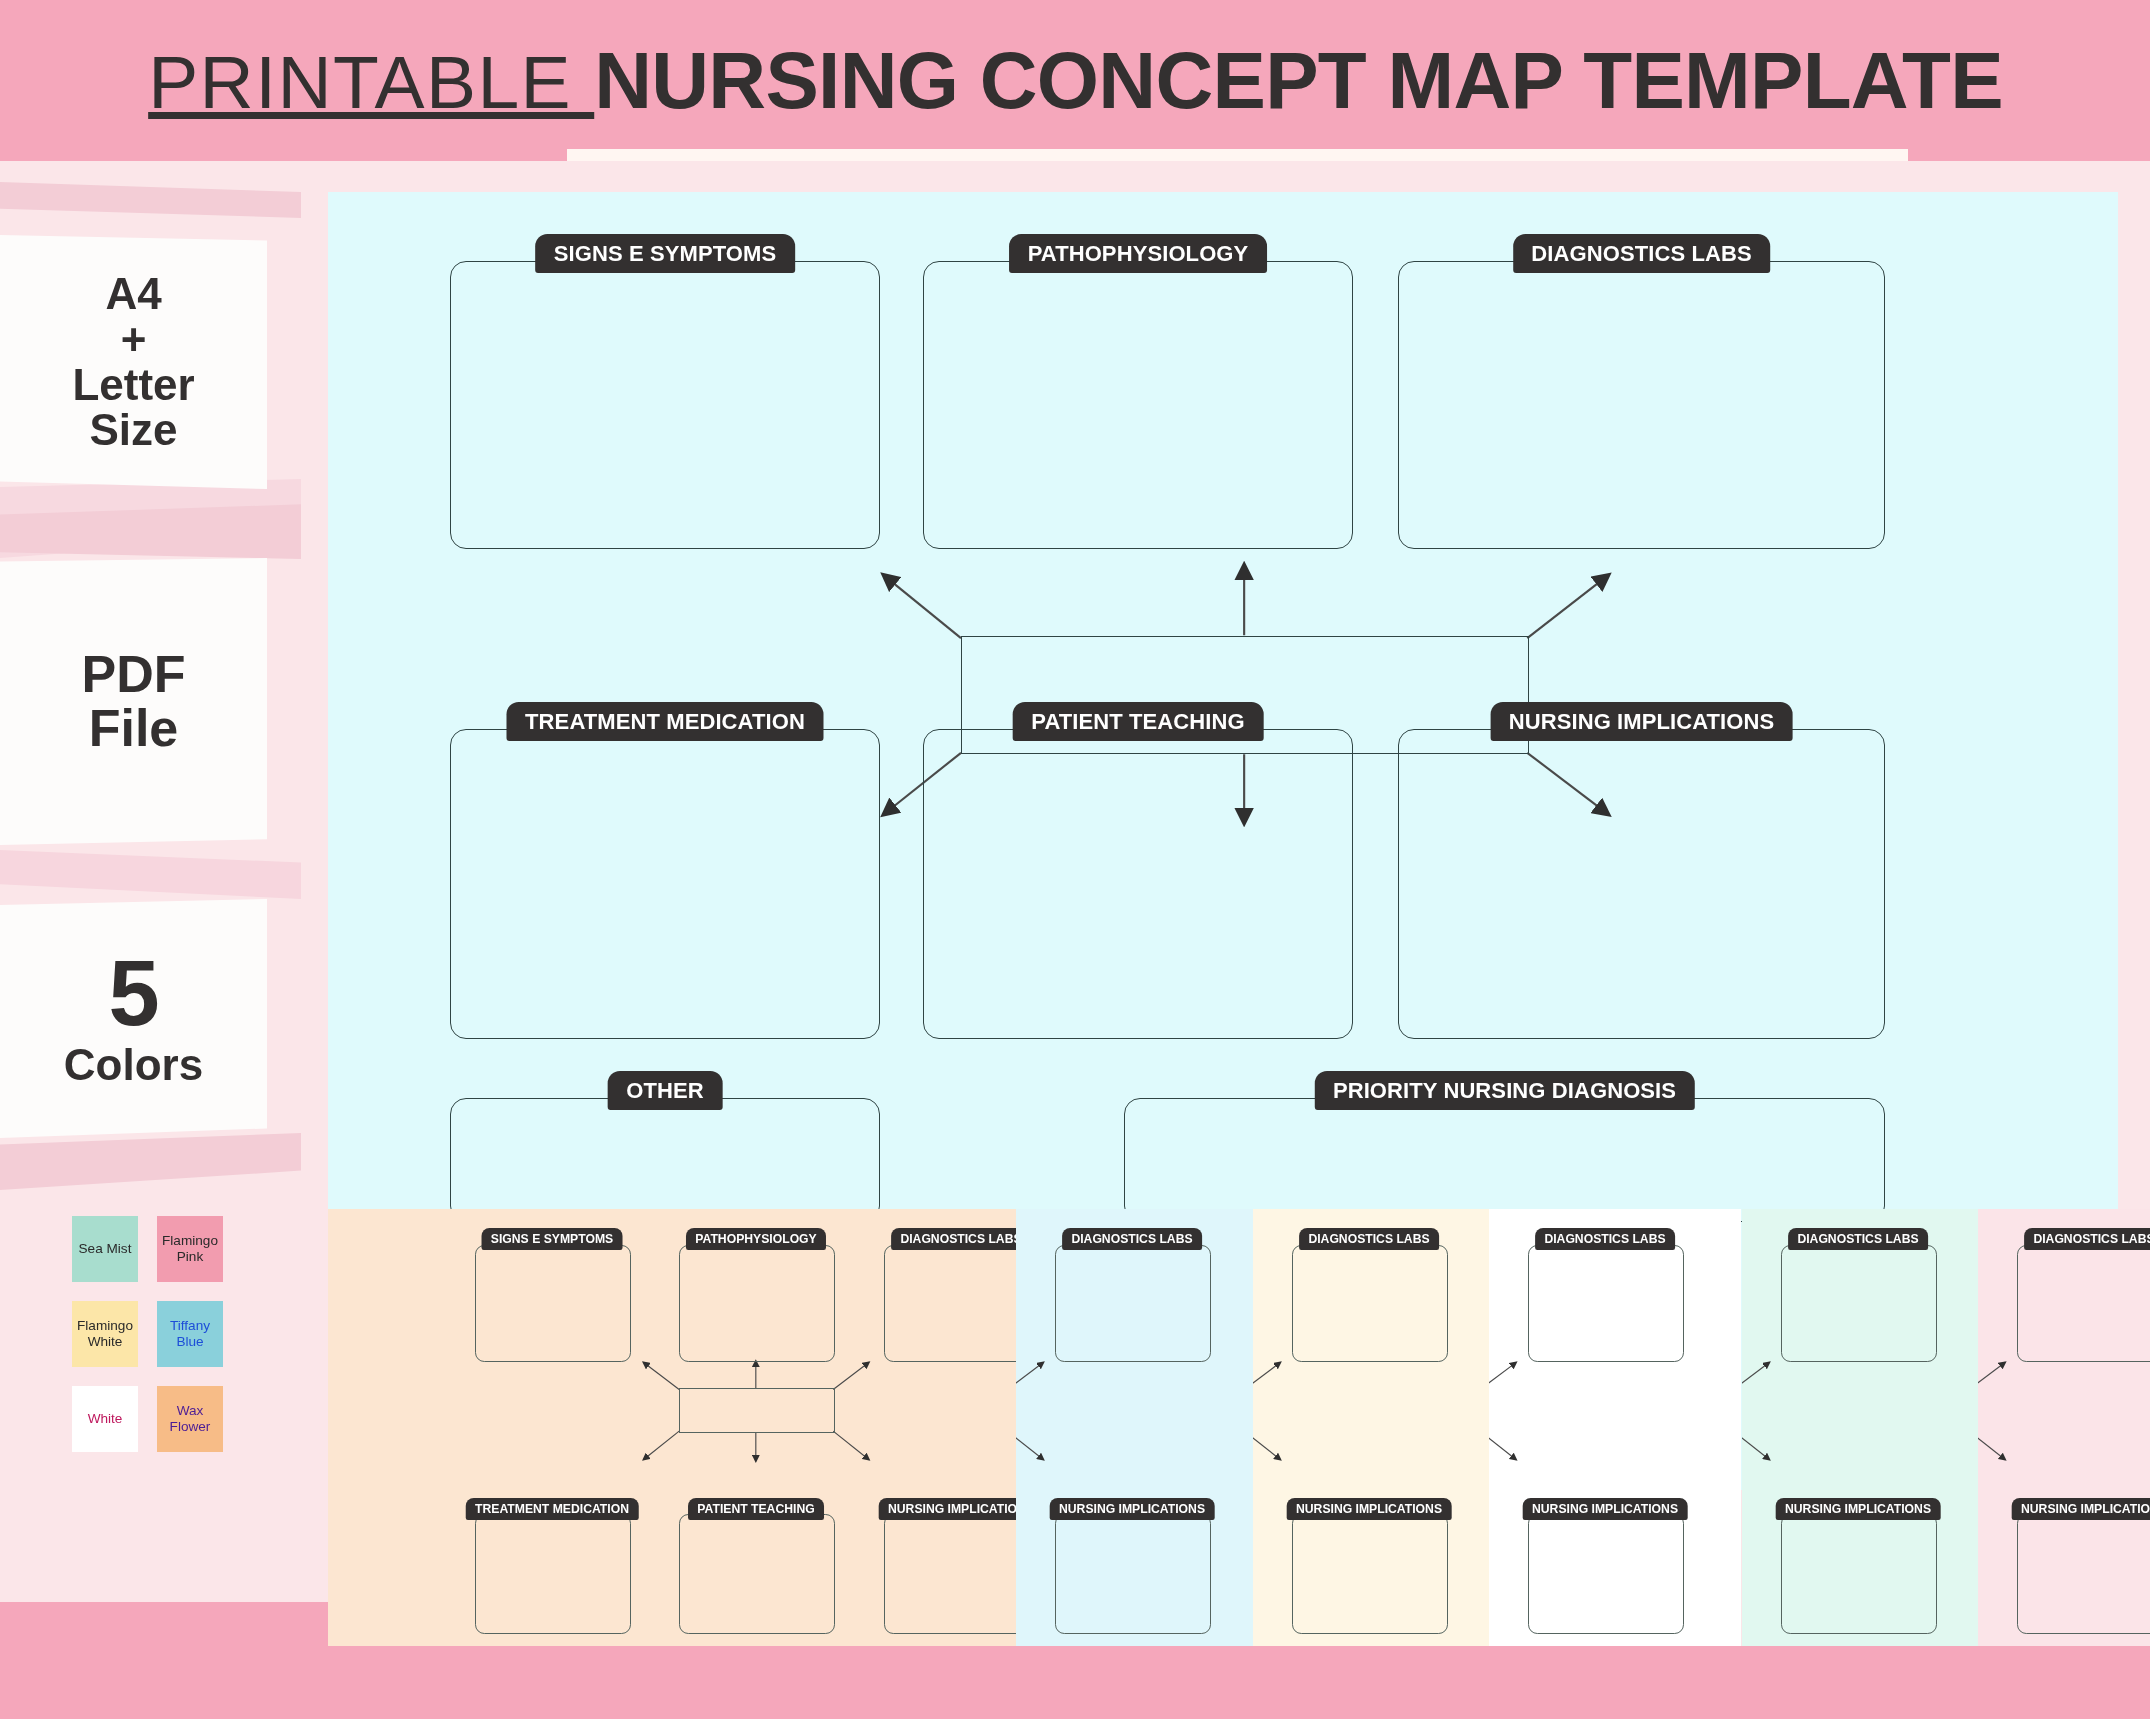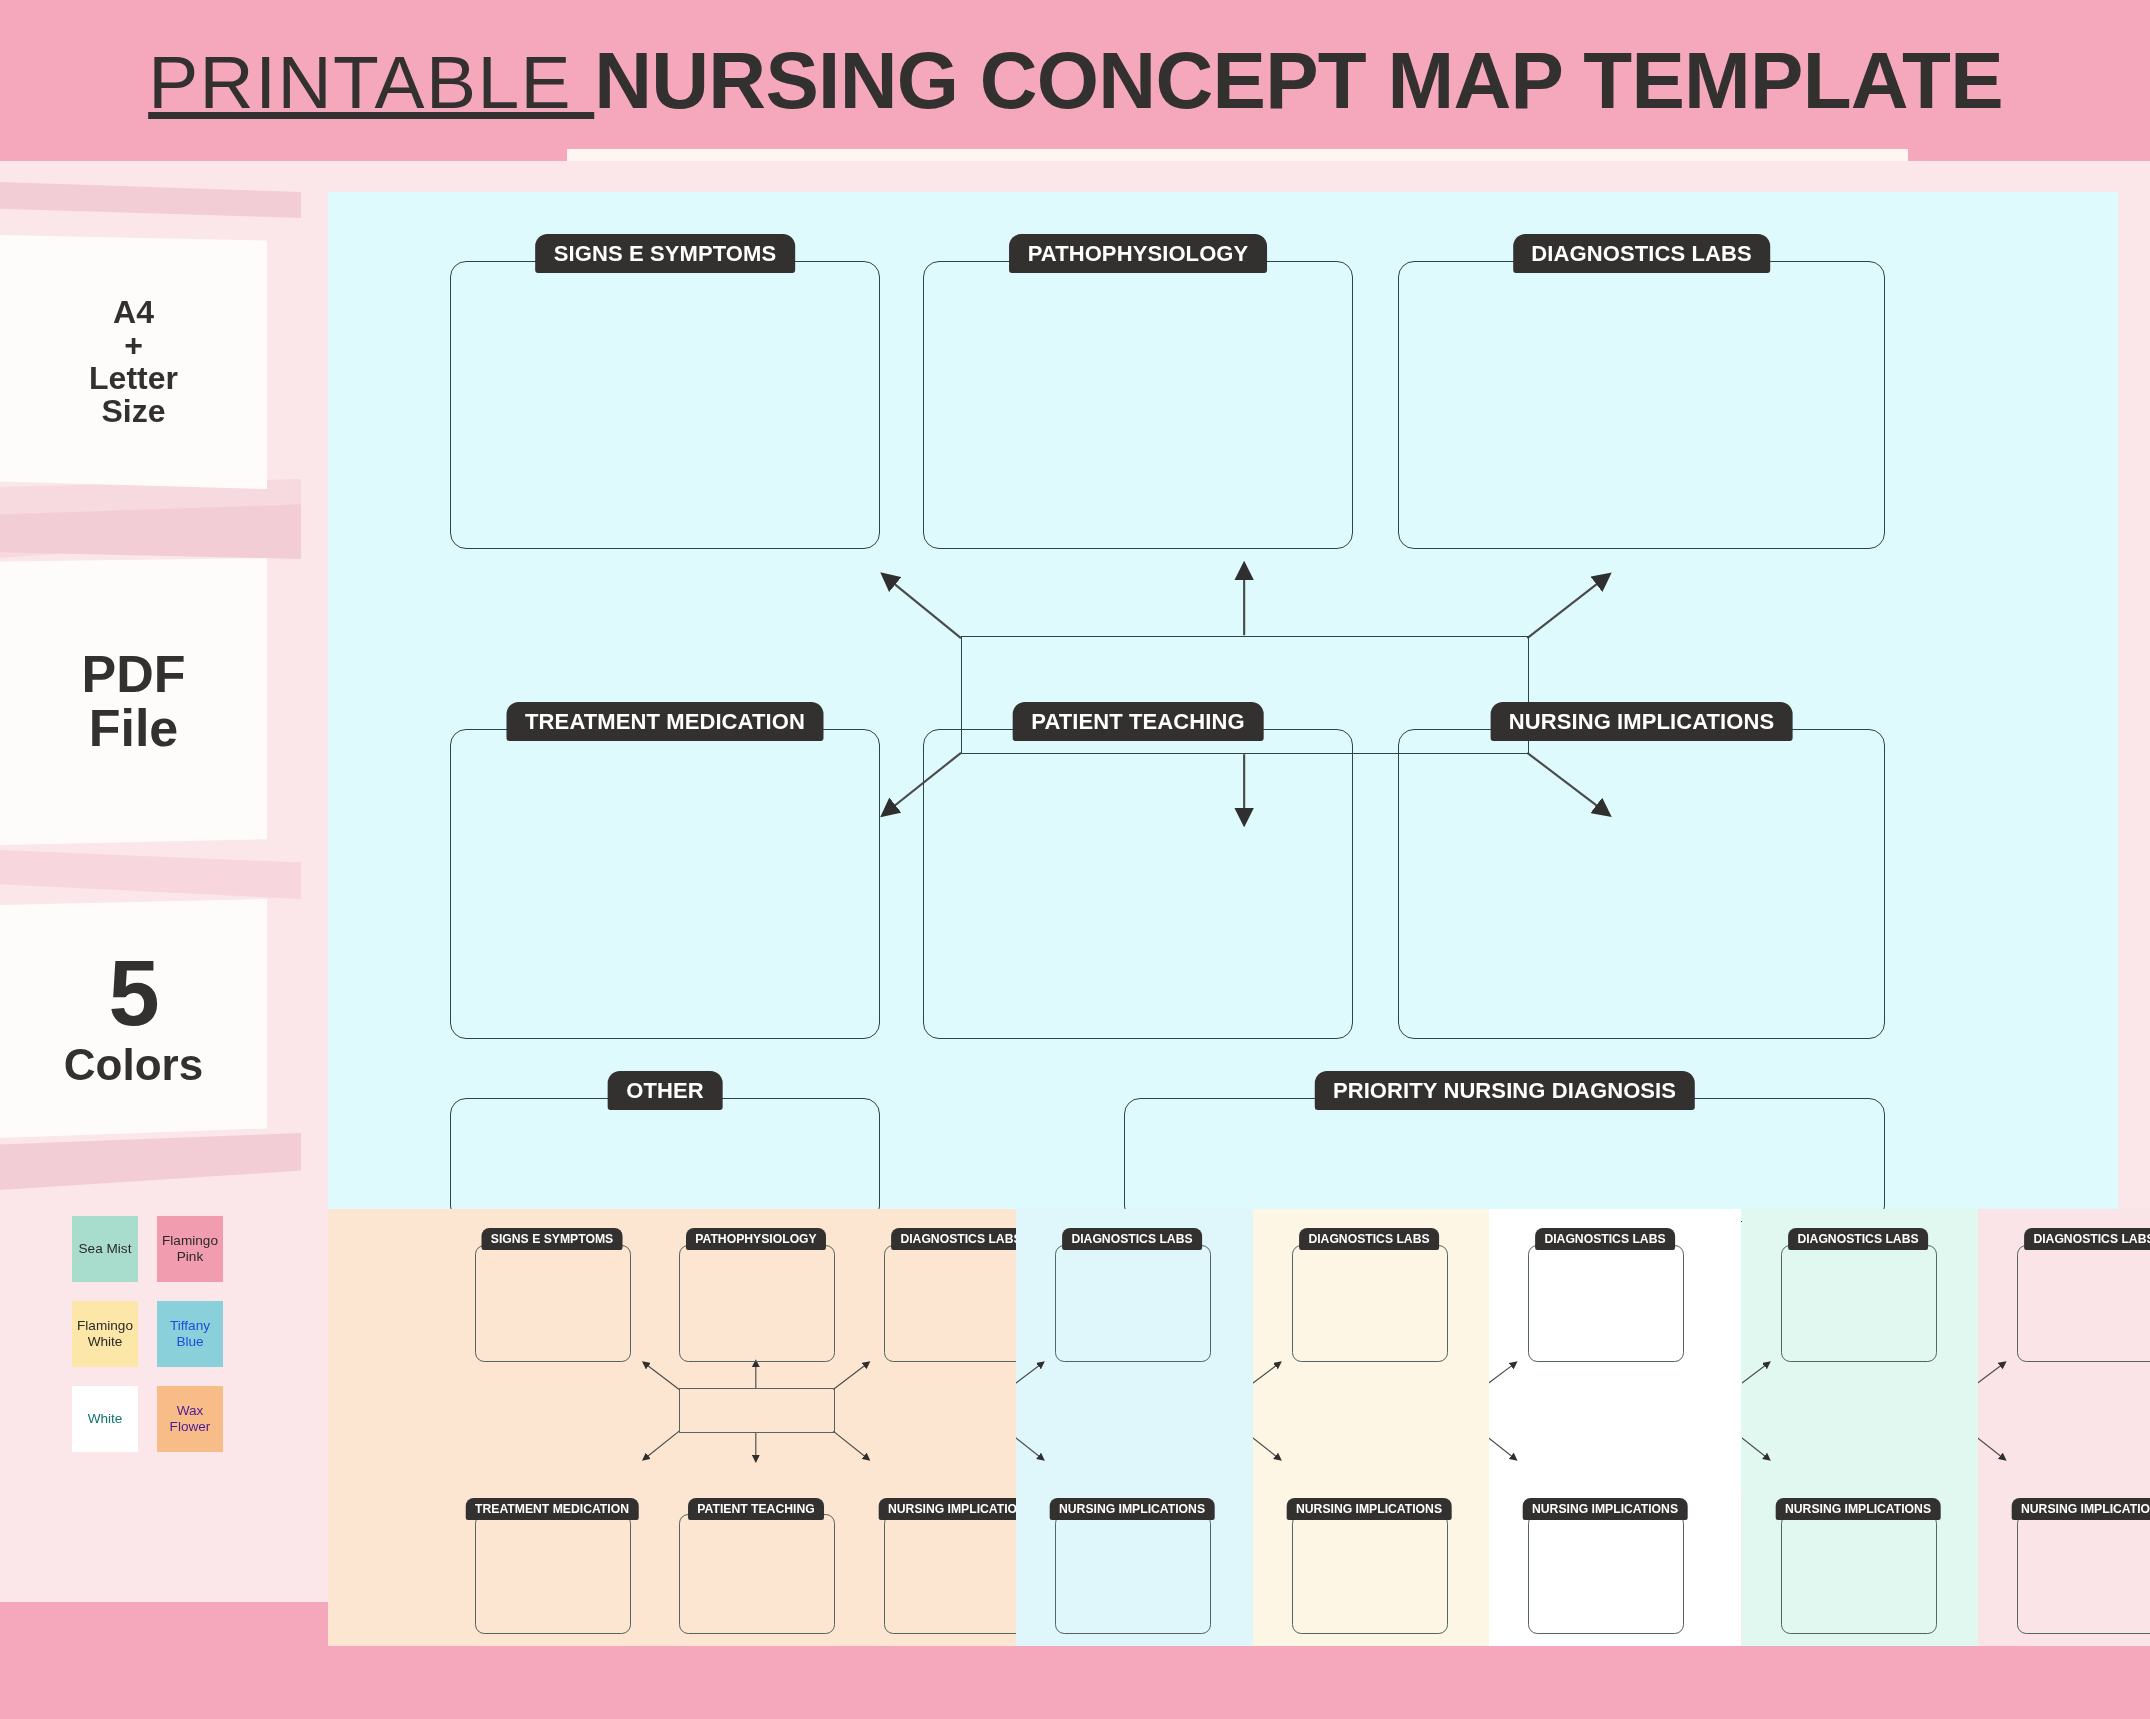--- a/index.html
+++ b/index.html
@@ -48,21 +48,21 @@
   #ribbon4{left:0;top:1133px;width:301px;height:57px;
     clip-path:polygon(0 20%,100% 0,100% 66%,0 100%);background:#F3CDD6;}
 
   
   .feature-card{
     position:absolute;background:#FDFCFB;z-index:3;
     display:flex;flex-direction:column;align-items:center;justify-content:center;
     color:#333030;font-weight:700;text-align:center;line-height:1.03;
   }
   #card-a4{left:0;top:235px;width:267px;height:254px;
-    clip-path:polygon(0 0,100% 2.2%,100% 100%,0 97%);font-size:32px;}
+    clip-path:polygon(0 0,100% 2.2%,100% 100%,0 97%);font-size:44px;}
   #card-pdf{left:0;top:558px;width:267px;height:287px;
     clip-path:polygon(0 1.2%,100% 0,100% 98%,0 100%);font-size:52px;}
   #card-colors{left:0;top:899px;width:267px;height:239px;
     clip-path:polygon(0 2.5%,100% 0,100% 96%,0 100%);}
   #colors-num{font-size:92px;line-height:0.95;letter-spacing:-1.4px;}
   #colors-word{font-size:44px;margin-top:4.3px;}
 
   
   #swatches{position:absolute;left:72px;top:1216px;width:215px;z-index:3;
     display:grid;grid-template-columns:66px 66px;grid-gap:18.6px 20px;gap:19px;}
@@ -150,21 +150,21 @@
 <div class="feature-card" id="card-colors">
   <div id="colors-num">5</div>
   <div id="colors-word">Colors</div>
 </div>
 
 <div id="swatches">
     <div class="swatch" style="background: rgb(168, 221, 206); color: rgb(42, 42, 42);">Sea Mist</div>
     <div class="swatch" style="background: rgb(242, 156, 175); color: rgb(42, 42, 42);">Flamingo Pink</div>
     <div class="swatch" style="background: rgb(252, 230, 168); color: rgb(42, 42, 42);">Flamingo White</div>
     <div class="swatch" style="background: rgb(138, 208, 219); color: #1d4ed8;">Tiffany Blue</div>
-    <div class="swatch" style="background: rgb(255, 255, 255); color: #0f766e;">White</div>
+    <div class="swatch" style="background: rgb(255, 255, 255); color: #be185d;">White</div>
     <div class="swatch" style="background: rgb(247, 188, 135); color: #4c1d95;">Wax Flower</div>
   </div>
 
 <div id="canvas">
   <svg id="arrow-svg" viewBox="0 0 2497 1810">
     <defs>
       <marker id="ah" markerWidth="9" markerHeight="9" refX="7" refY="4.5" orient="auto">
         <path d="M0,0 L9,4.5 L0,9 z" fill="#2F2F2F"></path>
       </marker>
     </defs>

